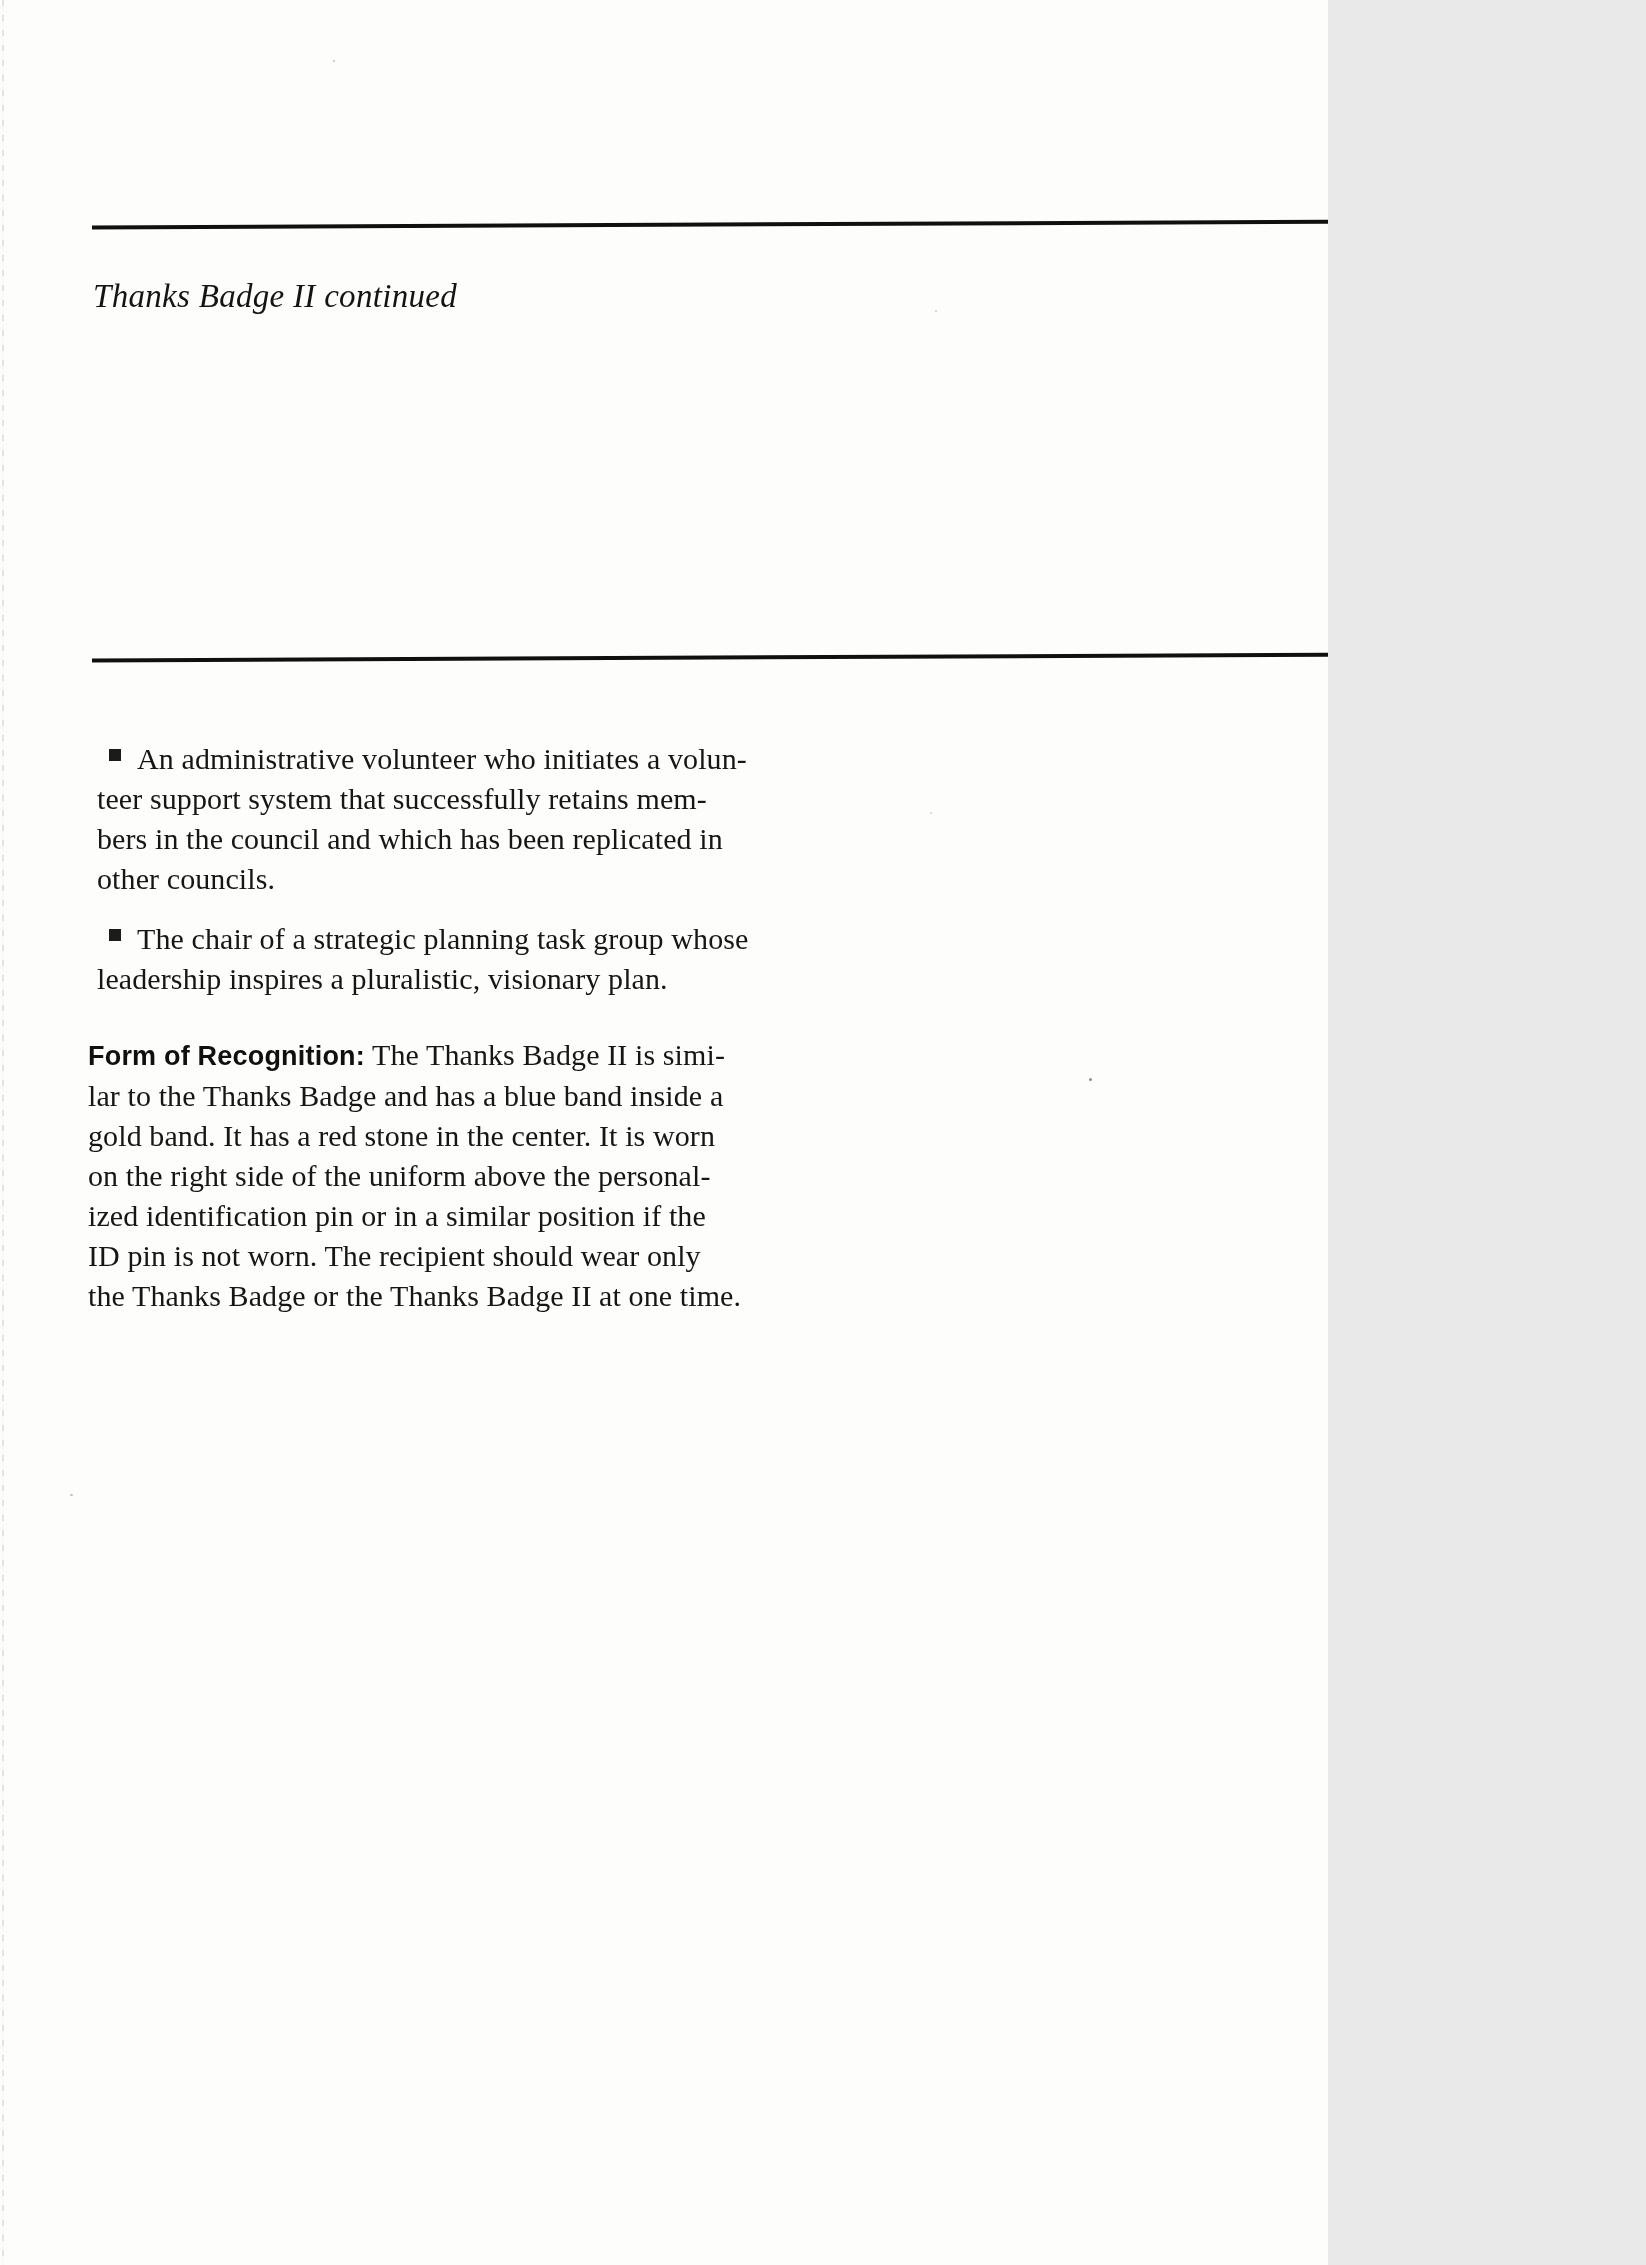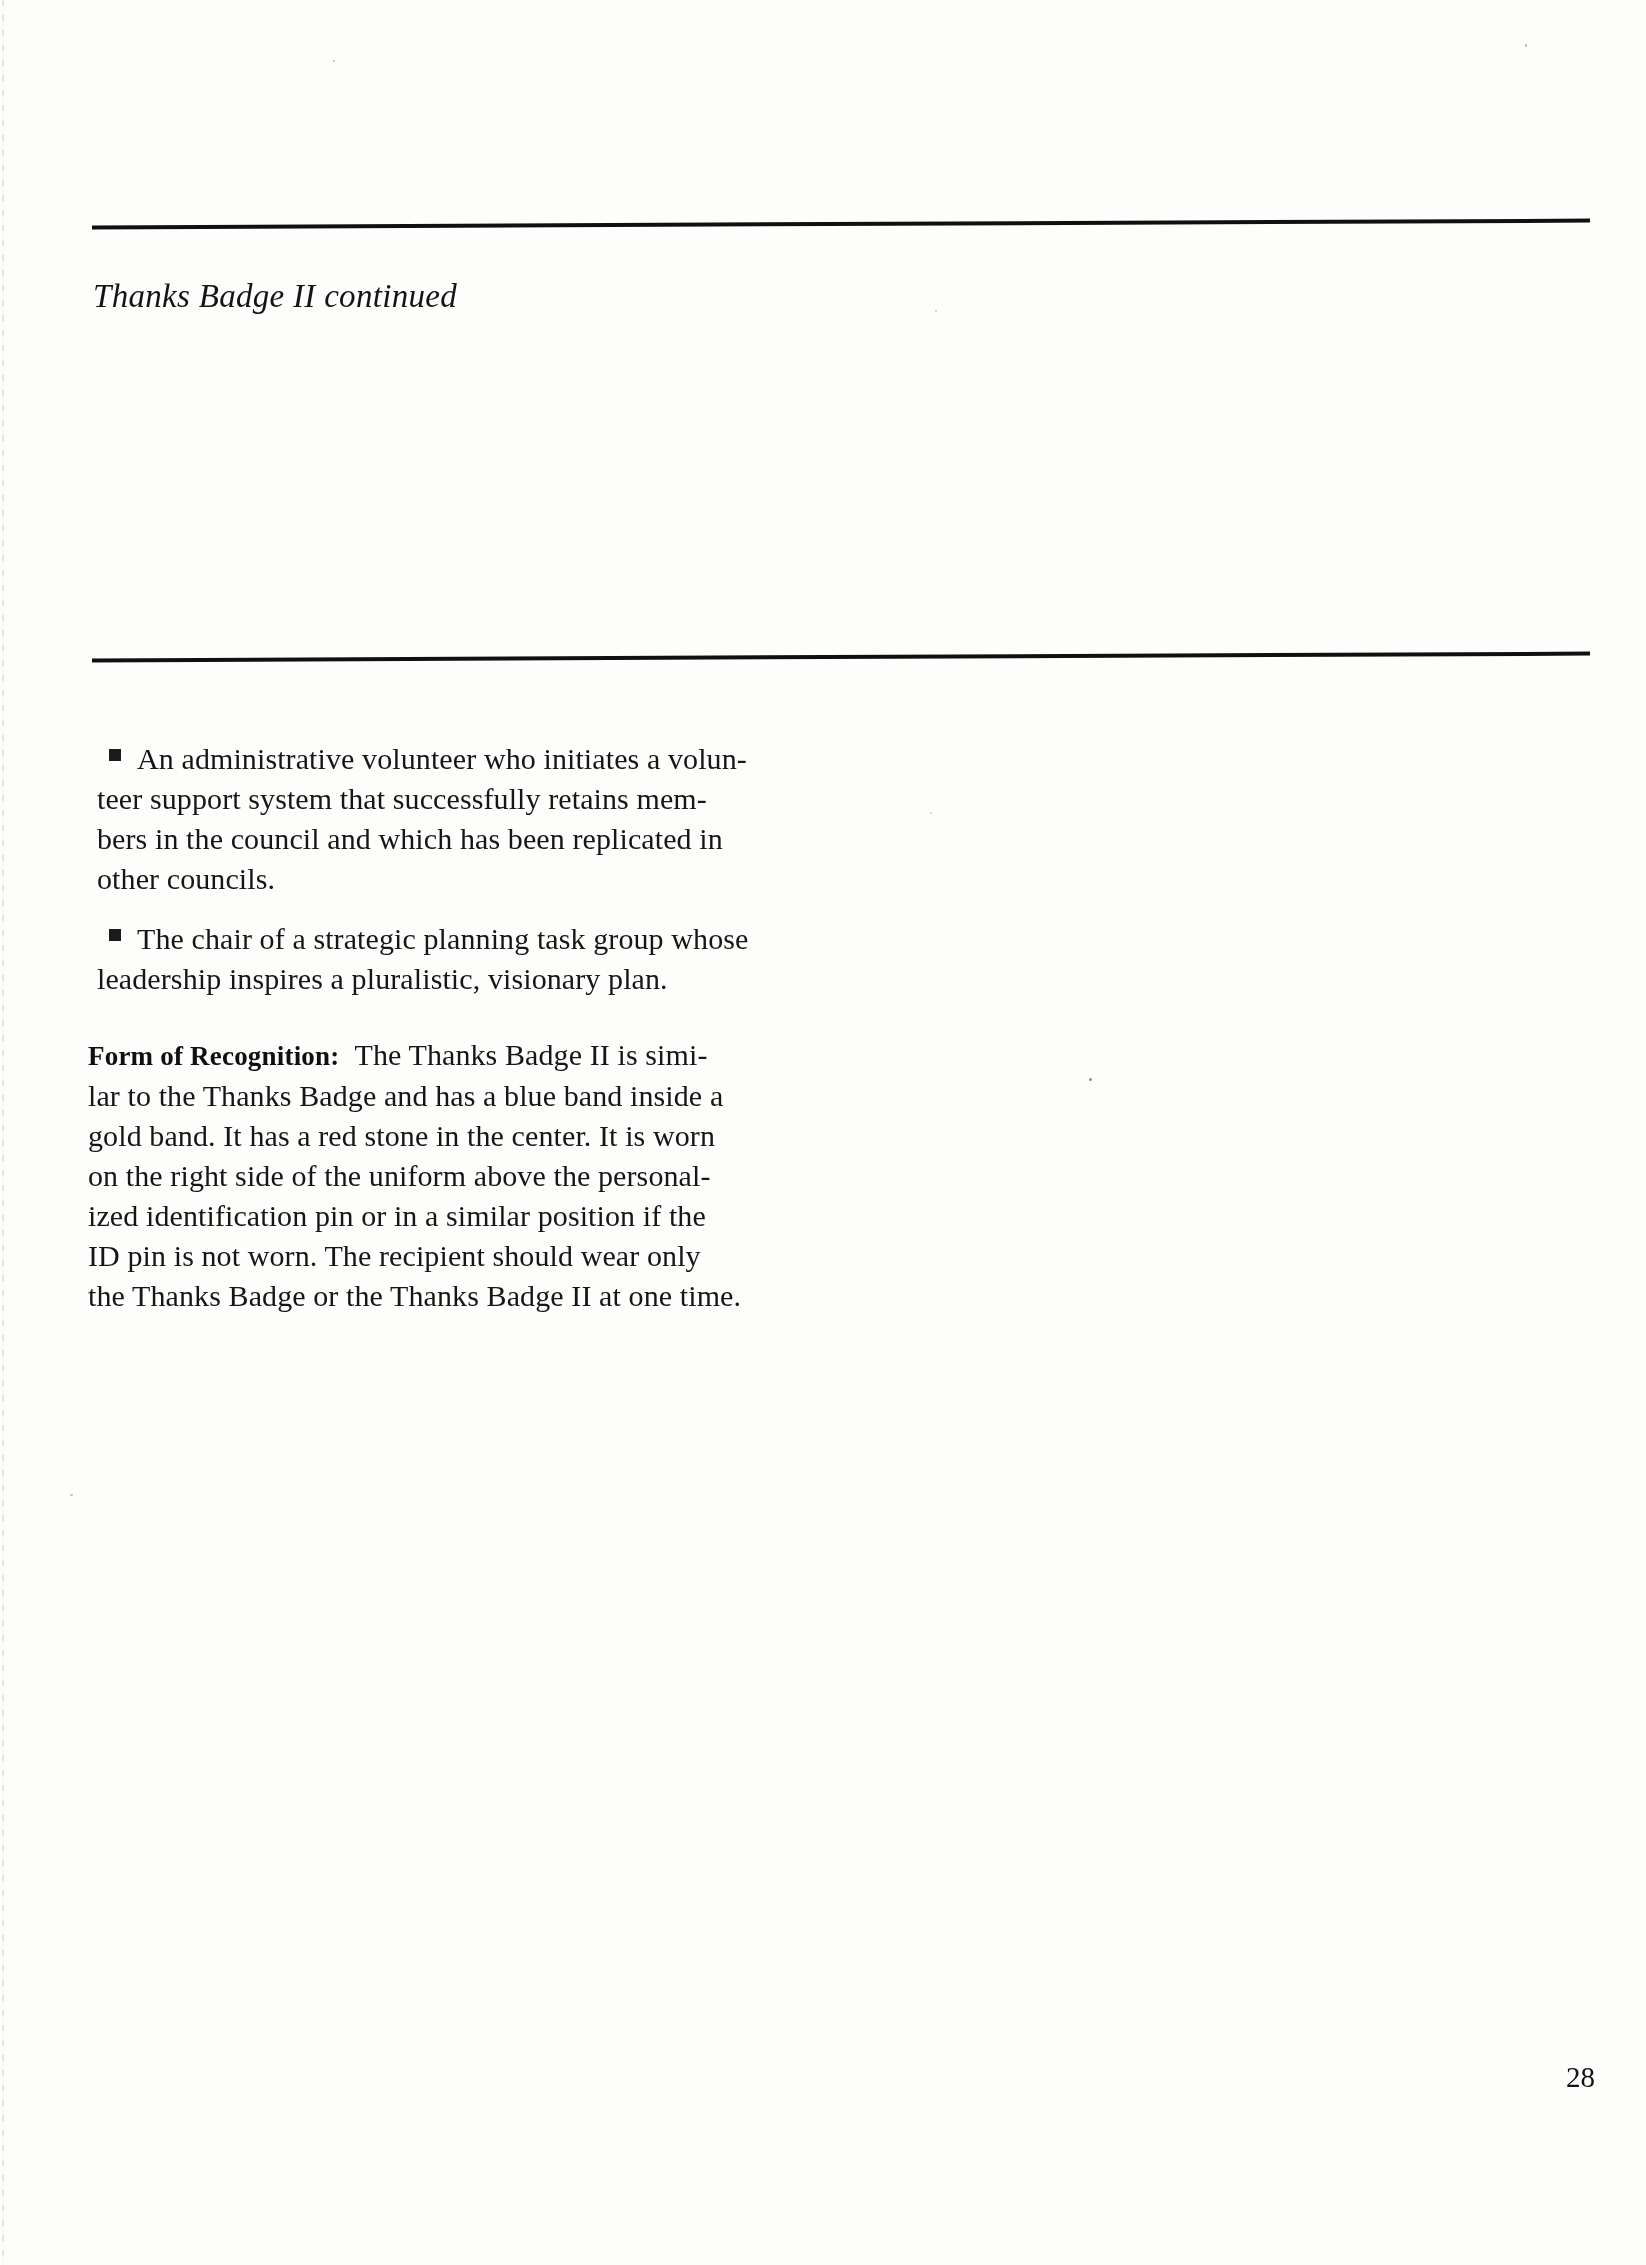--- a/index.html
+++ b/index.html
@@ -2,21 +2,21 @@
 <html><head>
 <meta charset="utf-8">
 <style>
   html, body {
     margin: 0;
     padding: 0;
     background: #e9e9e9;
   }
   .page {
     position: relative;
-    width: 1646px;
+    width: 1328px;
     height: 2265px;
     background: #fdfdfc;
     overflow: hidden;
     font-family: "Liberation Serif", serif;
     color: #161616;
   }
   
   .edge-artifact {
     position: absolute;
     left: 2px;
@@ -69,25 +69,25 @@
     margin-right: 16px;
     vertical-align: 8px;
   }
   .para-text, .item-text {
     white-space: pre-line;
   }
   .form-para {
     margin: 36px 0 0 0;
   }
   .form-lead {
-    font-family: Liberation Serif, serif;
+    font-family: Liberation Sans, sans-serif;
     font-weight: bold;
     font-size: 27px;
     letter-spacing: 0.2px;
-    margin-right: 15px;
+    margin-right: 7px;
     color: #101010;
   }
   .closing-para {
     margin: 22px 0 0 0;
   }
   .page-number {
     position: absolute;
     left: 1566px;
     top: 2062px;
     font-size: 29px;

